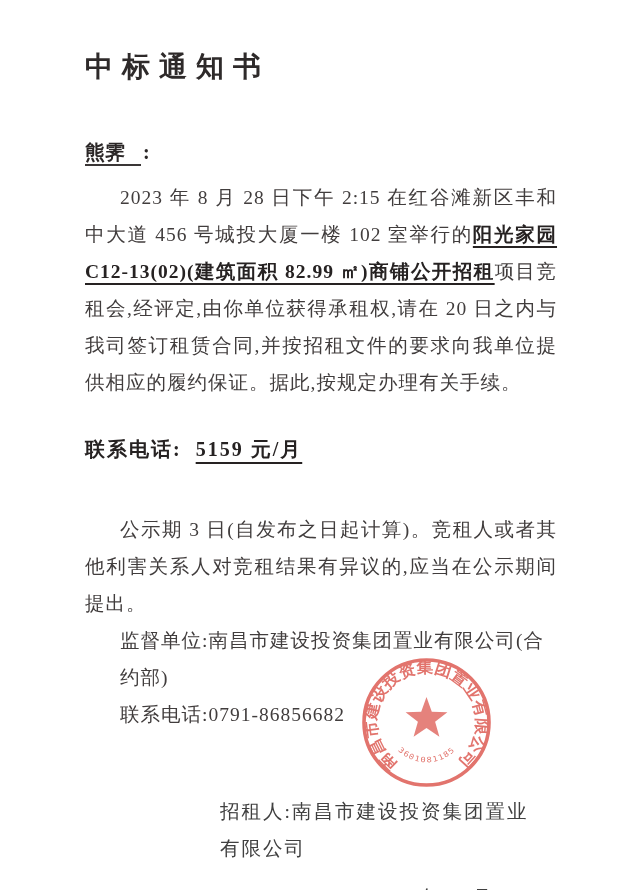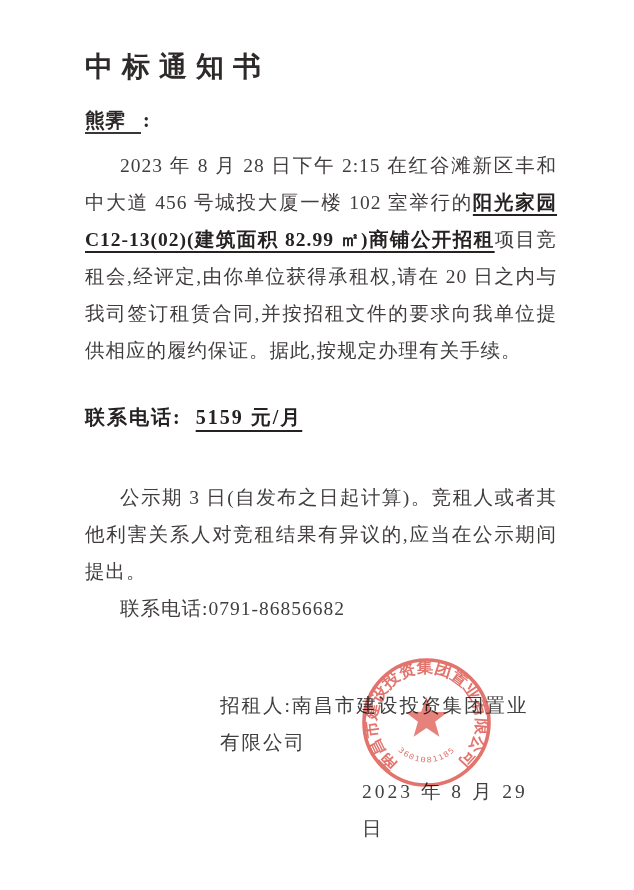--- a/index.html
+++ b/index.html
@@ -7,21 +7,21 @@
     position:relative;width:634px;height:890px;background:#fefefef9;
     background:#fff;overflow:hidden;
     font-family:"Liberation Serif","DejaVu Serif",serif;
     color:#3c3c3c;
   }
   .doc{position:absolute;left:85px;right:77px;top:0;}
   .doc-title{
     margin:48px 0 0 0;text-align:left;font-size:28px;font-weight:700;
     letter-spacing:9px;color:#2e2a2a;
   }
-  .addressee{margin-top:23px;font-size:20px;font-weight:700;color:#2b2727;}
+  .addressee{margin-top:55px;font-size:20px;font-weight:700;color:#2b2727;}
   .addressee .name{
     border-bottom:2px solid #3a3636;padding-right:16px;display:inline-block;
     line-height:1.15;
   }
   .addressee .colon{font-weight:700;margin-left:2px;}
   .para{
     margin:13px 0 0 0;font-size:19.5px;line-height:37px;
     text-align:justify;text-justify:inter-ideograph;color:#413d3d;
     letter-spacing:1px;
   }
@@ -75,20 +75,21 @@
     <div class="addressee">
       <span class="name">熊霁</span><span class="colon">:</span>
     </div>
 
     <p class="para indent"><span>2023 年 8 月 28 日下午 2:15 在红谷滩新区丰和中大道 456 号城投大厦一楼 102 室举行的</span><span class="proj">阳光家园 C12-13(02)(建筑面积 82.99 ㎡)商铺公开招租</span><span>项目竞租会,经评定,由你单位获得承租权,请在 20 日之内与我司签订租赁合同,并按招租文件的要求向我单位提供相应的履约保证。据此,按规定办理有关手续。</span></p>
 
     <p class="result-line"><span class="result-label">联系电话:</span><span class="result-value">5159 元/月</span></p>
 
     <div class="publicity">
       <p class="para indent" style="margin-top:0;">公示期 3 日(自发布之日起计算)。竞租人或者其他利害关系人对竞租结果有异议的,应当在公示期间提出。</p>
+      <p class="sub-line">监督单位:南昌市建设投资集团置业有限公司(合约部)</p>
       <p class="sub-line">联系电话:0791-86856682</p>
     </div>
 
     <div class="signature">
       <p class="sig-line sig-lessor"><span>招租人:</span><span>南昌市建设投资集团置业有限公司</span></p>
       <p class="sig-line sig-date">2023 年 8 月 29 日</p>
     </div>
 
   </div>
 

